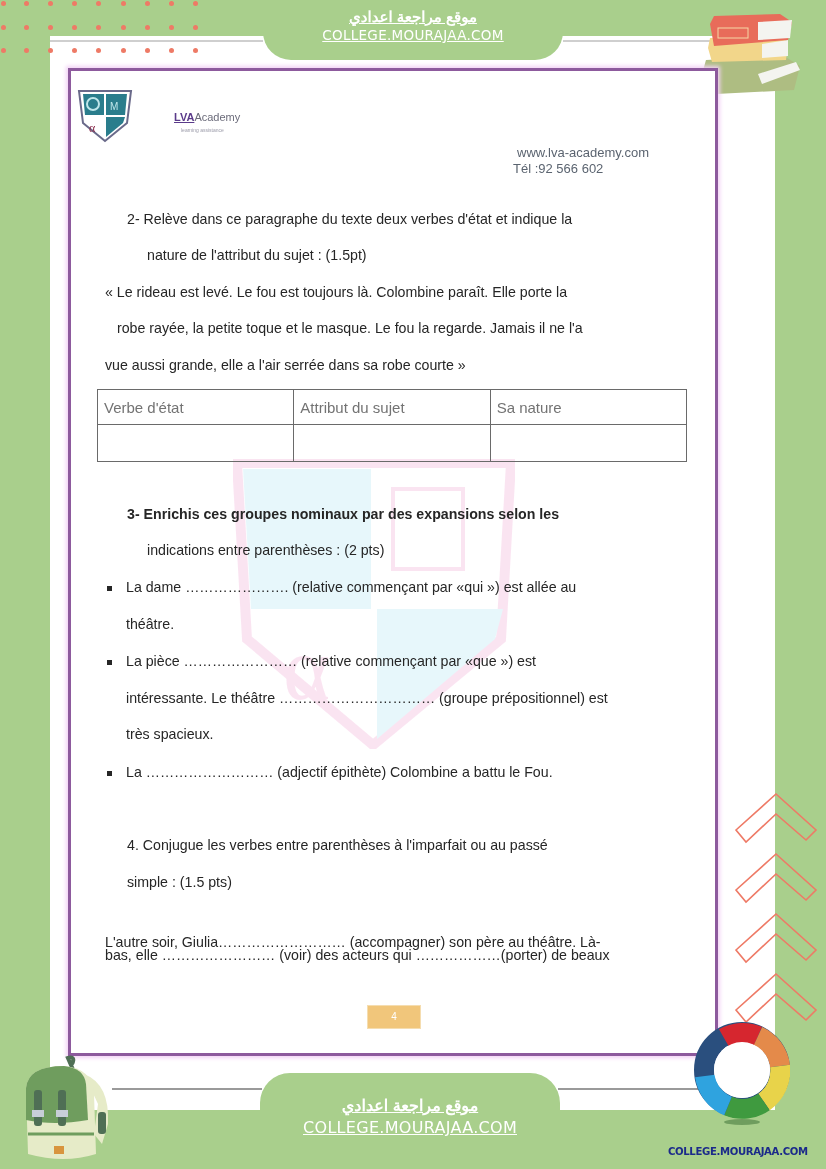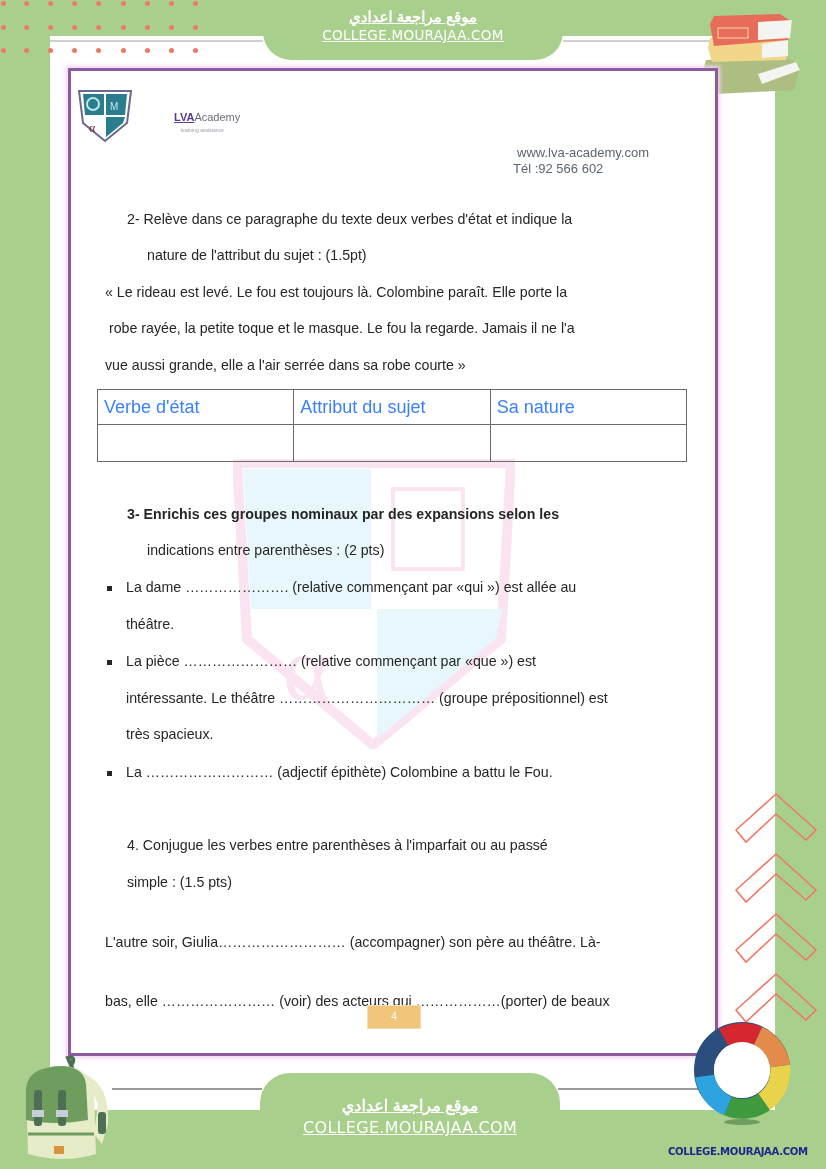--- a/index.html
+++ b/index.html
@@ -13,21 +13,21 @@
   .tab-top .en{font-family:"DejaVu Sans",sans-serif;font-size:13.5px;text-decoration:underline;letter-spacing:0.3px;line-height:18px;}
   .frame{position:absolute;left:68px;top:68px;width:650px;height:988px;border:3px solid #8d5a9d;box-shadow:0 0 4px 2px #f2d2f5;background:#fff;box-sizing:border-box;}
   .logo-shield{position:absolute;left:6px;top:16px;width:56px;height:56px;}
   .brand{position:absolute;left:103px;top:40px;font-size:11px;color:#6b6b7a;}
   .brand b{color:#5a3a8a;text-decoration:underline;}
   .brand-sub{position:absolute;left:110px;top:56px;font-size:5px;color:#9a9aa8;}
   .contact{position:absolute;left:446px;top:74px;font-size:13px;color:#5b6470;line-height:16px;}
   .contact .tel{margin-left:-4px;}
   .content{position:absolute;left:30px;top:128px;width:590px;font-family:"Liberation Sans",sans-serif;font-size:14.2px;color:#262626;}
   .line{position:absolute;white-space:nowrap;}
-  .tbl{position:absolute;left:26px;top:318px;width:590px;border-collapse:collapse;font-size:18px;color:#3b82f6;}
+  .tbl{position:absolute;left:26px;top:318px;width:590px;border-collapse:collapse;font-size:15px;color:#737373;}
   .tbl td{border:1px solid #6a6a6a;height:36px;padding:0 6px;vertical-align:middle;width:33%;}
   .tbl tr:first-child td{height:34px;}
   .bullet{display:inline-block;width:5px;height:5px;background:#262626;margin-right:14px;vertical-align:middle;}
   .watermark{position:absolute;left:162px;top:388px;width:282px;height:290px;opacity:0.18;}
   .page-num{position:absolute;left:296px;top:934px;width:52px;height:22px;background:#f1c67b;border:1px solid #f5ddb0;}
   .page-num span{display:block;text-align:center;color:#fff;font-size:10px;line-height:22px;}
   .bottom-band{position:absolute;left:0;top:1110px;width:826px;height:59px;background:#a9cf8c;}
   .gray-line-bottom{position:absolute;top:1088px;height:2px;background:#9a9a9a;}
   .tab-bottom{position:absolute;left:260px;top:1073px;width:300px;height:96px;background:#a9cf8c;border-radius:30px 30px 0 0;text-align:center;color:#fff;}
   .tab-bottom .ar{font-size:16px;font-weight:bold;text-decoration:underline;margin-top:22px;line-height:22px;}
@@ -115,39 +115,39 @@
     <path d="M10 10 L138 10 L138 150 L18 150 Z" fill="#7fd8ec"></path>
     <path d="M144 150 L270 150 L262 180 L144 280 Z" fill="#7fd8ec"></path>
     <rect x="160" y="30" width="70" height="80" fill="none" stroke="#e86fb8" stroke-width="4"></rect>
     <text x="50" y="240" font-size="90" fill="#e86fb8" font-family="Liberation Serif, serif">α</text>
   </svg>
 
   <div class="content">
     <div class="line" style="left:26px;top:12px;">2- Relève dans ce paragraphe du texte deux verbes d'état et indique la</div>
     <div class="line" style="left:46px;top:48px;">nature de l'attribut du sujet : (1.5pt)</div>
     <div class="line" style="left:4px;top:85px;">« Le rideau est levé. Le fou est toujours là. Colombine paraît. Elle porte la</div>
-    <div class="line" style="left:8px;top:121px;">robe rayée, la petite toque et le masque. Le fou la regarde. Jamais il ne l'a</div>
+    <div class="line" style="left:16px;top:121px;">robe rayée, la petite toque et le masque. Le fou la regarde. Jamais il ne l'a</div>
     <div class="line" style="left:4px;top:158px;">vue aussi grande, elle a l'air serrée dans sa robe courte »</div>
 
     <div class="line" style="left:26px;top:307px;font-weight:bold;">3- Enrichis ces groupes nominaux par des expansions selon les</div>
     <div class="line" style="left:46px;top:343px;">indications entre parenthèses : (2 pts)</div>
 
     <div class="line" style="left:6px;top:380px;"><span class="bullet"></span><span>La dame …………………. (relative commençant par «qui ») est allée au</span></div>
     <div class="line" style="left:25px;top:417px;">théâtre.</div>
 
     <div class="line" style="left:6px;top:454px;"><span class="bullet"></span><span>La pièce …………………… (relative commençant par «que ») est</span></div>
     <div class="line" style="left:25px;top:491px;">intéressante. Le théâtre …………………………… (groupe prépositionnel) est</div>
     <div class="line" style="left:25px;top:527px;">très spacieux.</div>
 
     <div class="line" style="left:6px;top:565px;"><span class="bullet"></span><span>La ……………………… (adjectif épithète) Colombine a battu le Fou.</span></div>
 
     <div class="line" style="left:26px;top:638px;">4. Conjugue les verbes entre parenthèses à l'imparfait ou au passé</div>
     <div class="line" style="left:26px;top:675px;">simple : (1.5 pts)</div>
     <div class="line" style="left:4px;top:711px;margin-top:24px;">L'autre soir, Giulia……………………… (accompagner) son père au théâtre. Là-</div>
-    <div class="line" style="left:4px;top:748px;margin-top:46px;">bas, elle …………………… (voir) des acteurs qui ………………(porter) de beaux</div>
+    <div class="line" style="left:4px;top:748px;">bas, elle …………………… (voir) des acteurs qui ………………(porter) de beaux</div>
   </div>
 
   <table class="tbl">
     <tbody>
         <tr>
       <td>Verbe d'état</td>
       <td>Attribut du sujet</td>
       <td>Sa nature</td>
     </tr>
     <tr>

